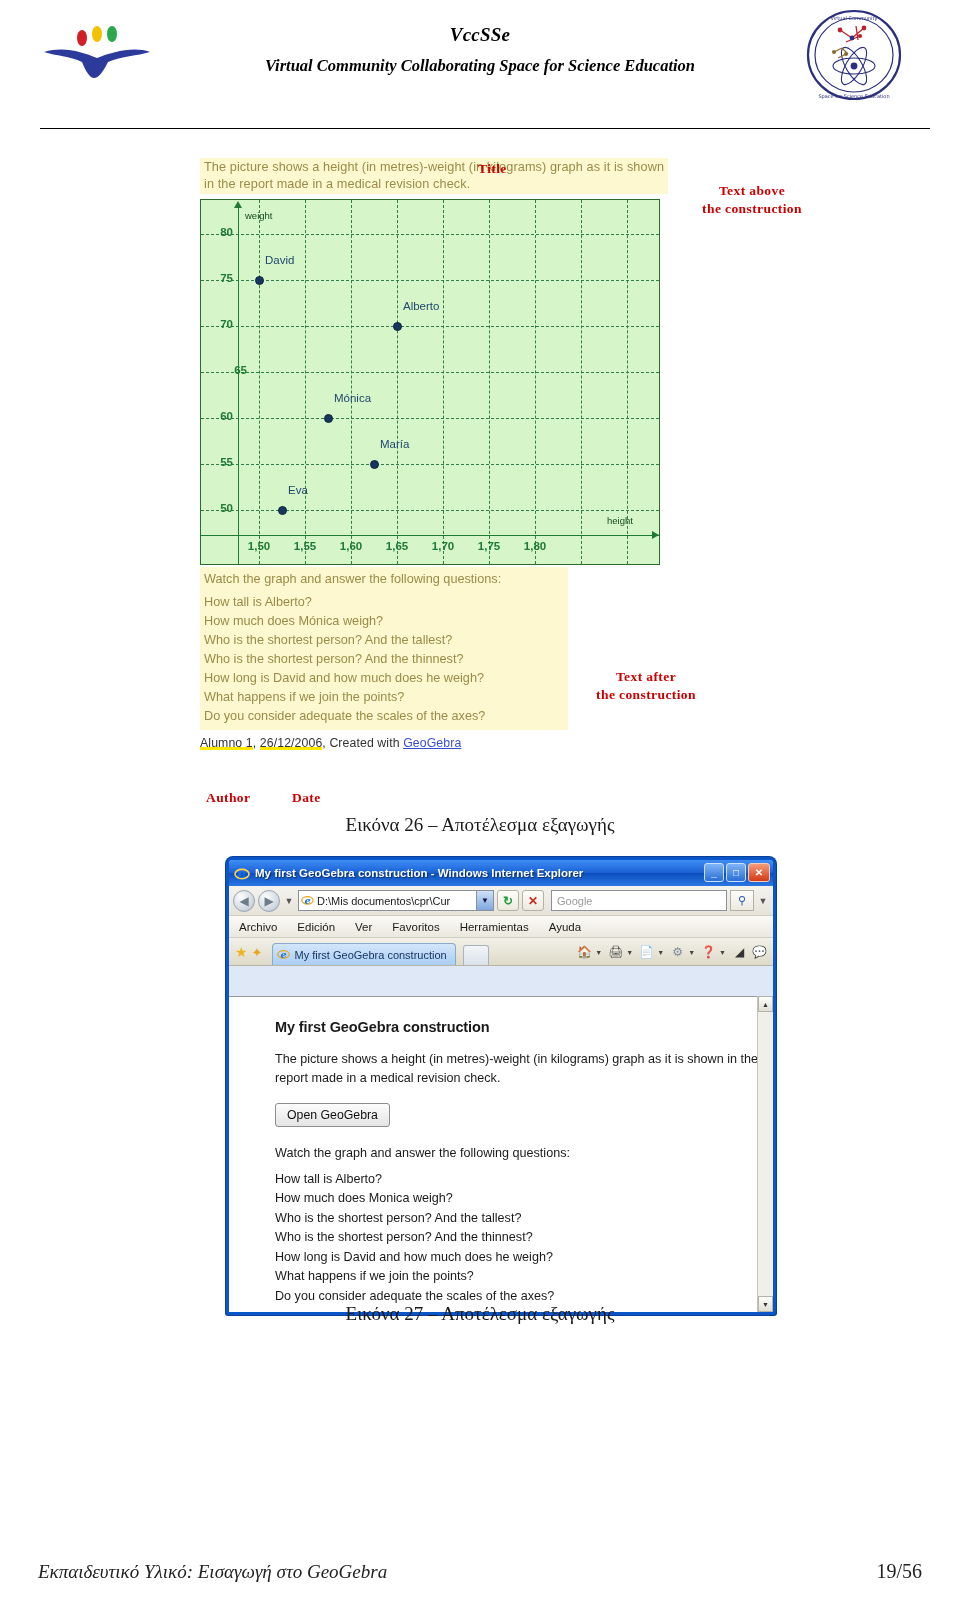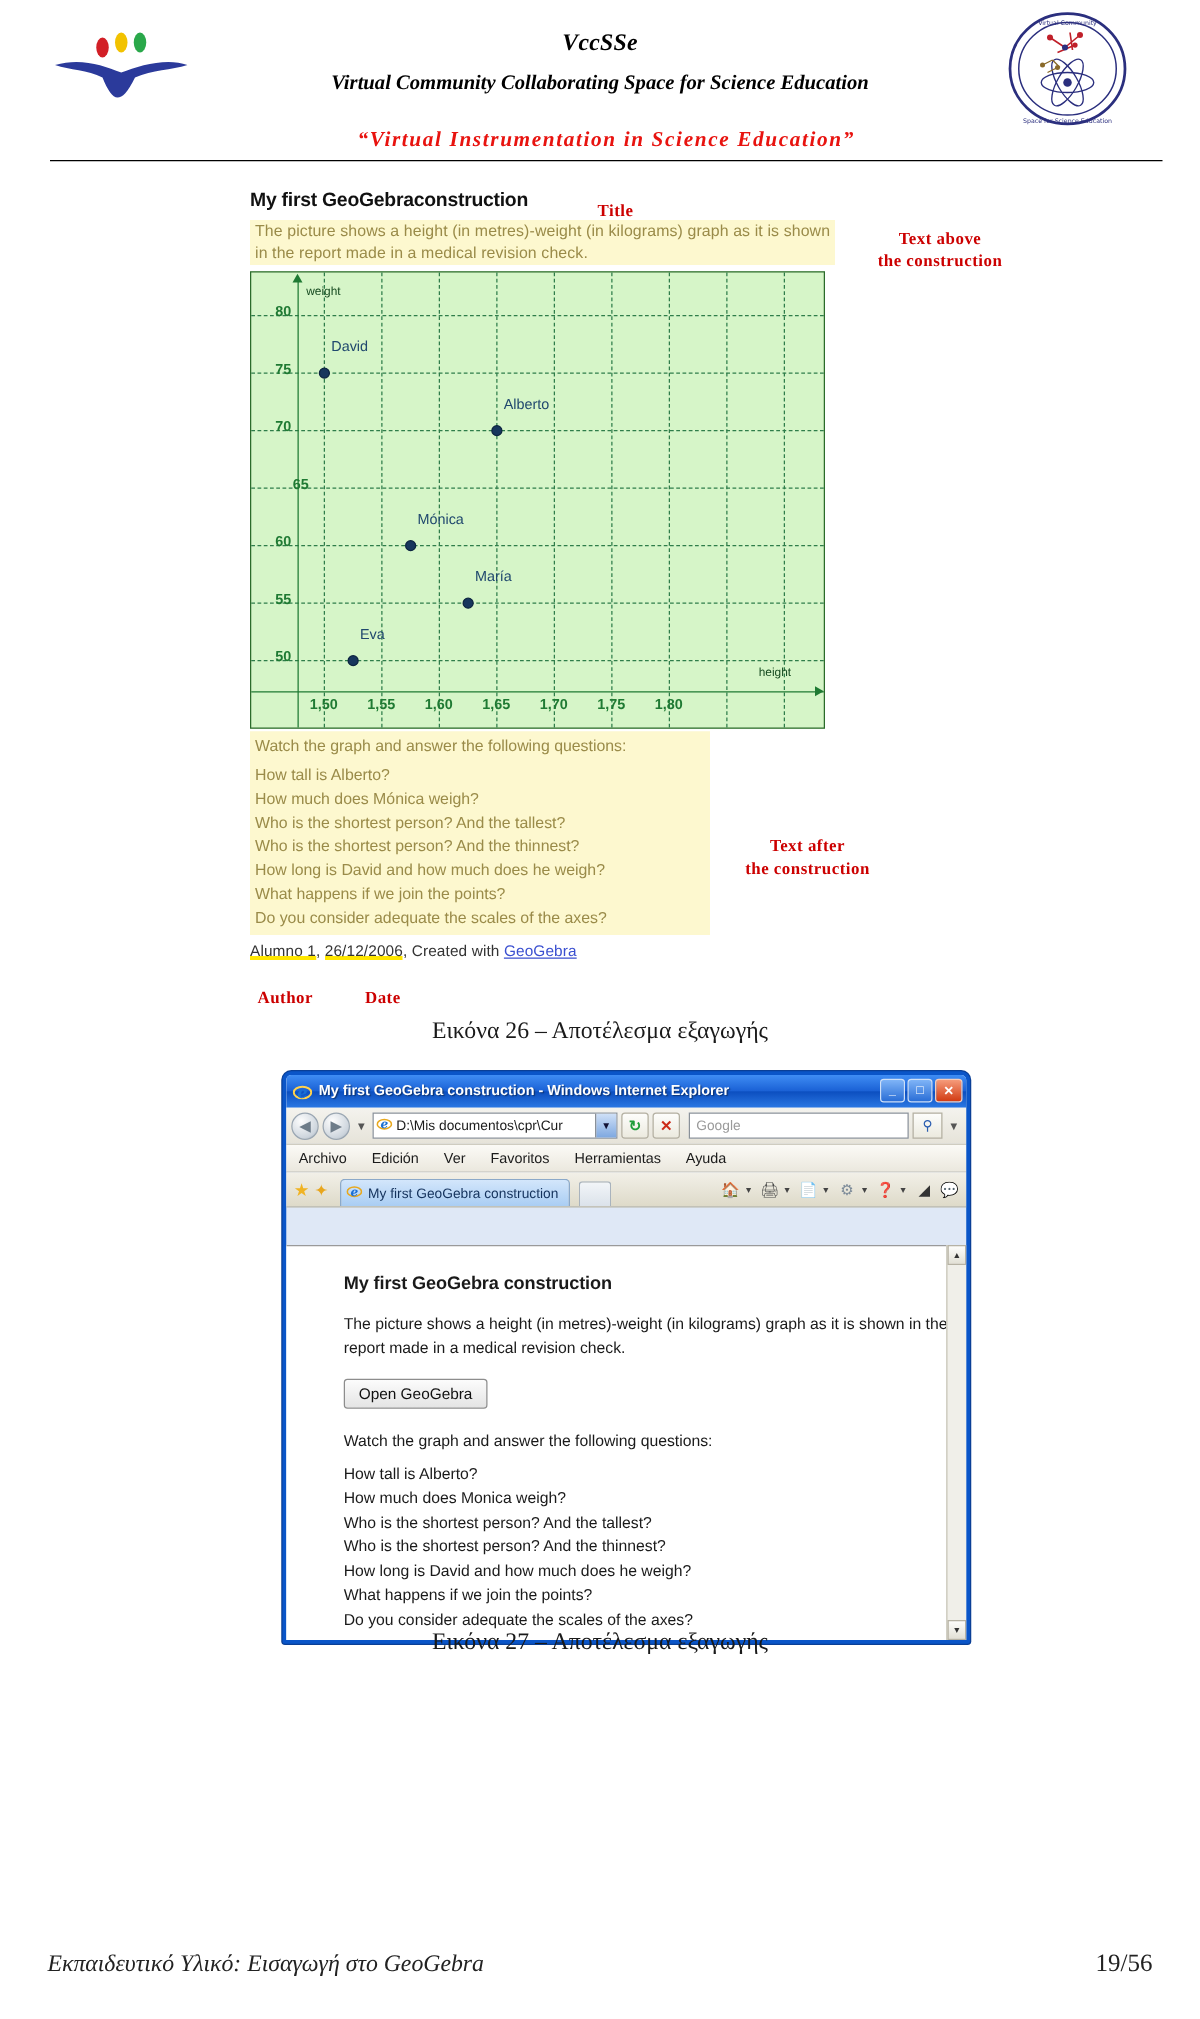--- a/index.html
+++ b/index.html
@@ -509,21 +509,20 @@
       <ellipse cx="70" cy="12" rx="5" ry="8" fill="#2aa84a"></ellipse>
       <path d="M2,30 C22,24 40,30 55,36 C70,30 92,24 108,30 C95,34 80,34 66,40
                C60,52 56,56 52,56 C48,56 44,50 40,40 C28,34 14,34 2,30 Z" fill="#2b3a9b"></path>
     </svg>
   </div>
 
   <div class="header-center">
     <div class="hc-title">VccSSe</div>
     <div class="hc-sub">Virtual Community Collaborating Space for Science Education</div>
   </div>
-  <div class="hc-red">“Virtual Instrumentation in Science Education”</div>
 
   <div class="logo-right">
     <svg width="112" height="95" viewBox="0 0 112 95">
       <ellipse cx="56" cy="47" rx="46" ry="44" fill="none" stroke="#2b2f7e" stroke-width="2.2"></ellipse>
       <ellipse cx="56" cy="47" rx="39" ry="37" fill="none" stroke="#2b2f7e" stroke-width="1.2"></ellipse>
       <g stroke="#2b2f7e" stroke-width="1.1" fill="none">
         <ellipse cx="56" cy="58" rx="21" ry="8"></ellipse>
         <ellipse cx="56" cy="58" rx="21" ry="8" transform="rotate(60 56 58)"></ellipse>
         <ellipse cx="56" cy="58" rx="21" ry="8" transform="rotate(-60 56 58)"></ellipse>
       </g>
@@ -543,21 +542,20 @@
       <text x="56" y="12" font-size="5" fill="#2b2f7e" text-anchor="middle" font-family="DejaVu Sans">Virtual Community</text>
       <text x="56" y="90" font-size="5" fill="#2b2f7e" text-anchor="middle" font-family="DejaVu Sans">Space for Science Education</text>
     </svg>
   </div>
 
   <div class="header-rule"></div>
 </div>
 
 <div class="fig26">
 
-  <div class="gg-title">My first GeoGebraconstruction</div>
 
   <div class="annot-red annot-title">Title</div>
 
   <div class="annot-red annot-above">
     <div>Text above</div>
     <div>the construction</div>
   </div>
 
   <div class="gg-intro">The picture shows a height (in metres)-weight (in kilograms) graph as it is shown in the report made in a medical revision check.</div>
 

